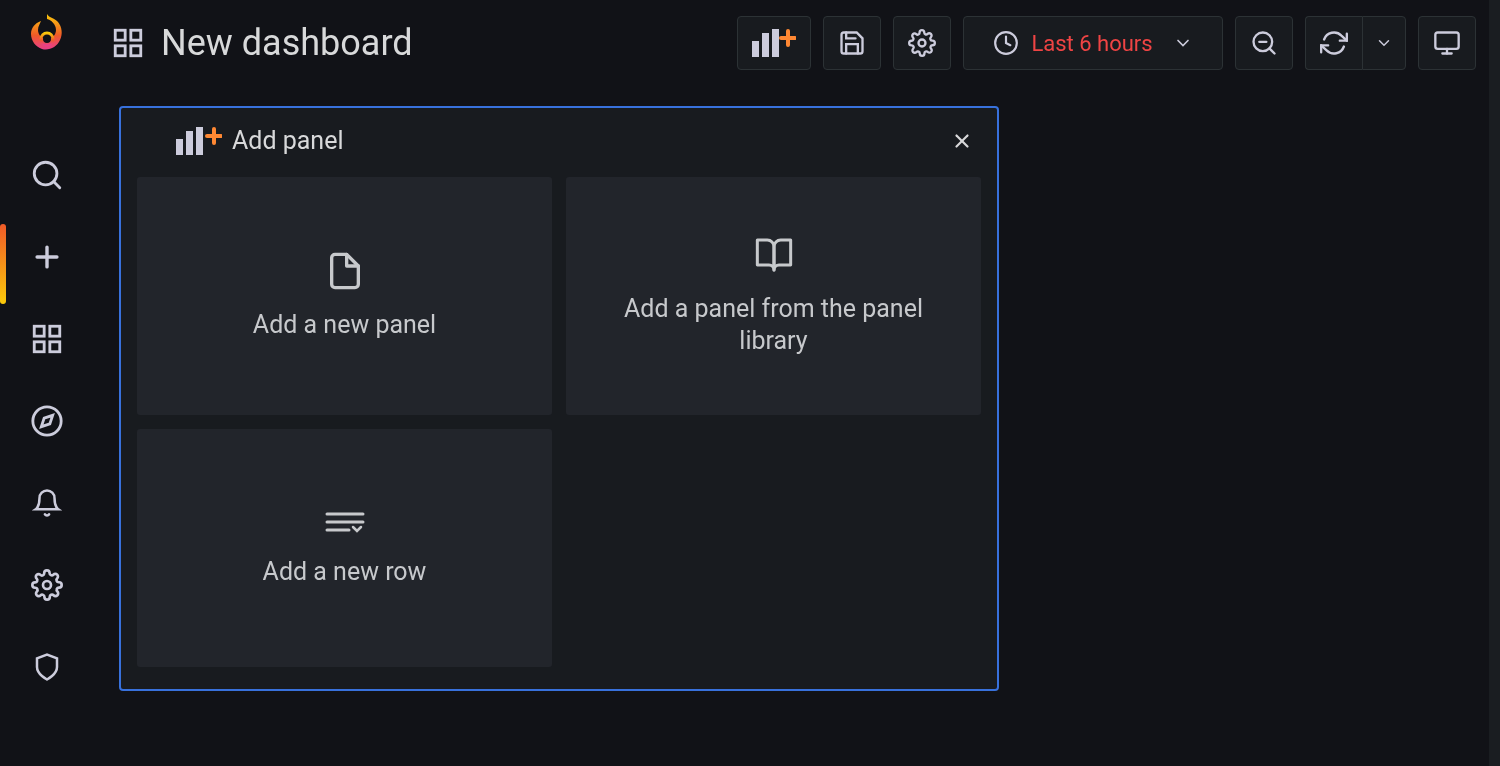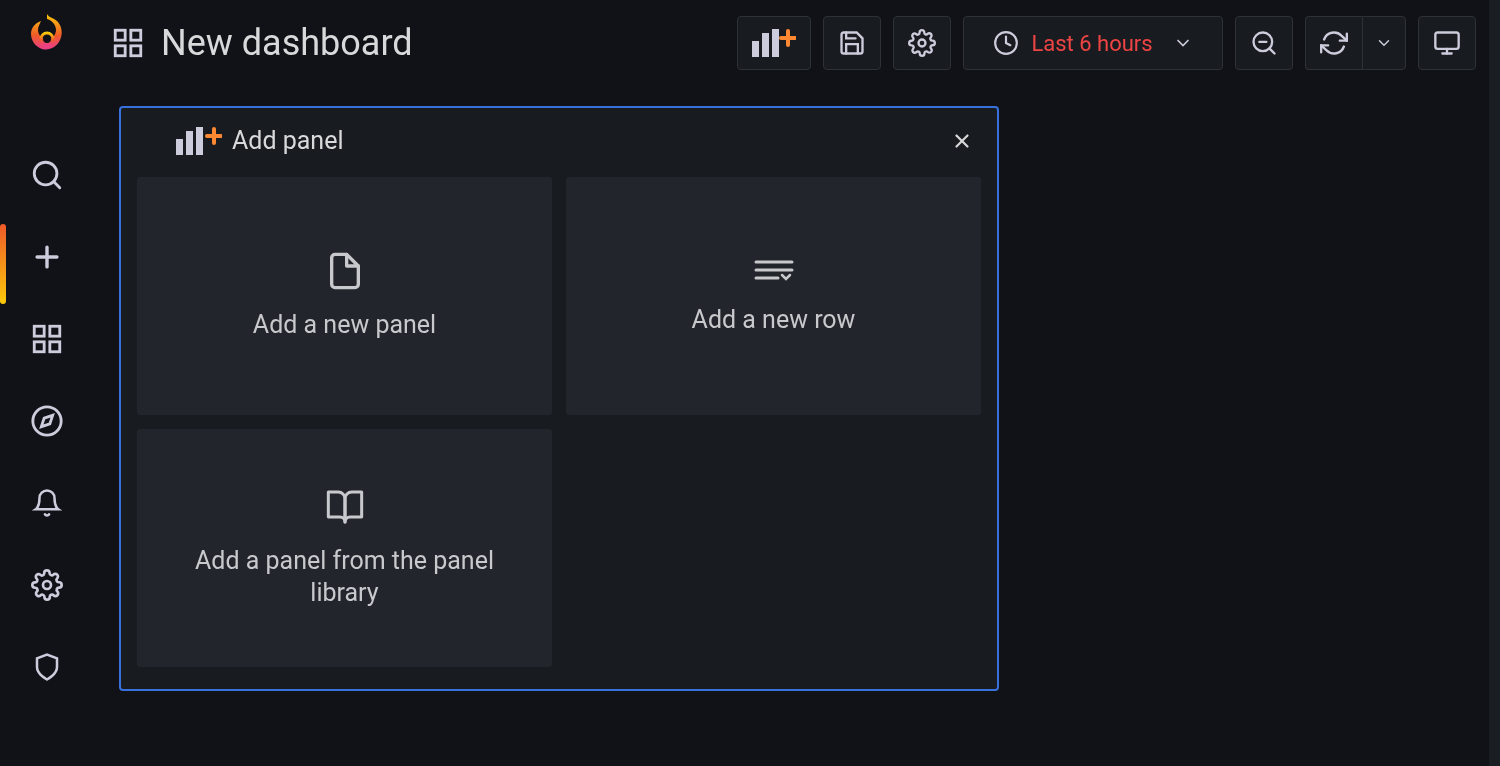--- a/index.html
+++ b/index.html
@@ -358,37 +358,37 @@
             <svg width="40" height="40" viewBox="0 0 24 24" fill="none" stroke="#c7c9cc" stroke-width="2" stroke-linecap="round" stroke-linejoin="round">
                 <path d="M13 2H6a2 2 0 0 0-2 2v16a2 2 0 0 0 2 2h12a2 2 0 0 0 2-2V9z"></path>
                 <polyline points="13 2 13 9 20 9"></polyline>
               </svg>
           </span>
           <span class="tile-label">Add a new panel</span>
         </div>
 
         <div class="tile">
           <span>
+            <svg width="44" height="40" viewBox="0 0 24 24" fill="none" stroke="#c7c9cc" stroke-width="1.8" stroke-linecap="round" stroke-linejoin="round">
+                <path d="M2 3h6a4 4 0 0 1 4 4v14a3 3 0 0 0-3-3H2z"></path>
+                <path d="M22 3h-6a4 4 0 0 0-4 4v14a3 3 0 0 1 3-3h7z"></path>
+              </svg>
+          </span>
+          <span class="tile-label">Add a panel from the panel library</span>
+        </div>
+
+        <div class="tile">
+          <span>
             <svg width="44" height="30" viewBox="0 0 44 30" fill="none" stroke="#c7c9cc" stroke-width="3" stroke-linecap="round">
               <line x1="4" y1="6" x2="40" y2="6"></line>
               <line x1="4" y1="14" x2="40" y2="14"></line>
               <line x1="4" y1="22" x2="26" y2="22"></line>
               <polyline points="30 19 34 23 38 19" stroke-width="2.5"></polyline>
             </svg>
           </span>
           <span class="tile-label">Add a new row</span>
         </div>
-
-        <div class="tile">
-          <span>
-            <svg width="44" height="40" viewBox="0 0 24 24" fill="none" stroke="#c7c9cc" stroke-width="1.8" stroke-linecap="round" stroke-linejoin="round">
-                <path d="M2 3h6a4 4 0 0 1 4 4v14a3 3 0 0 0-3-3H2z"></path>
-                <path d="M22 3h-6a4 4 0 0 0-4 4v14a3 3 0 0 1 3-3h7z"></path>
-              </svg>
-          </span>
-          <span class="tile-label">Add a panel from the panel library</span>
-        </div>
       </div>
     </div>
   </div>
 
   <div class="rscroll"></div>
 </div>
 
 </body></html>

